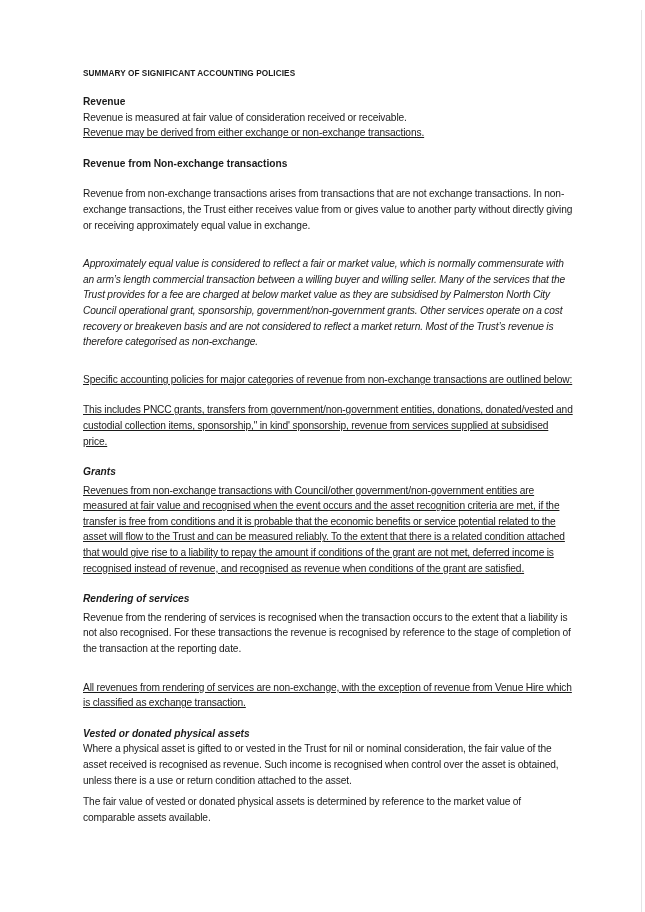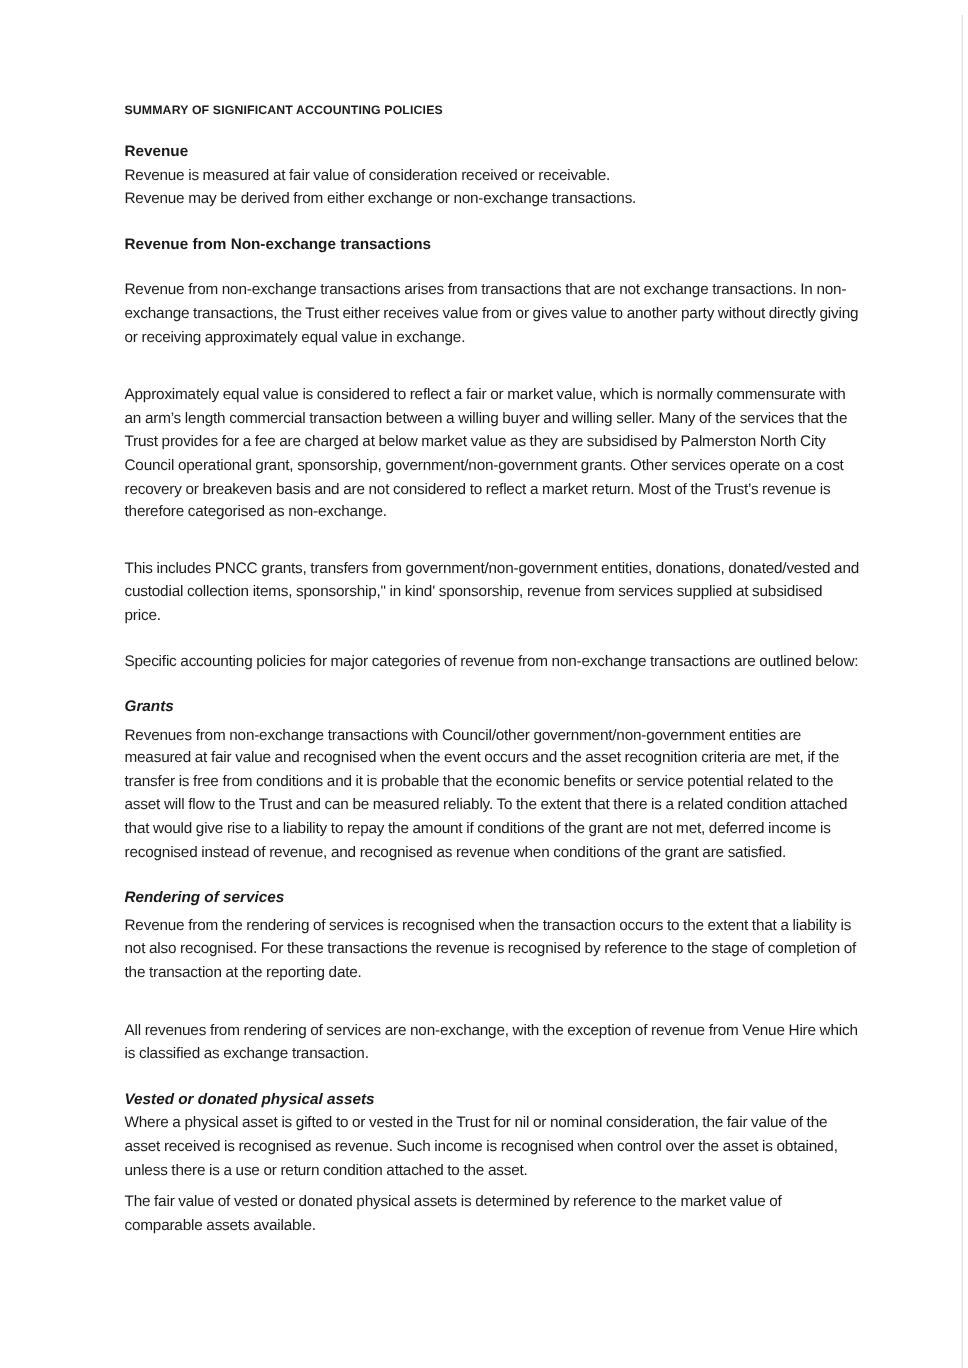--- a/index.html
+++ b/index.html
@@ -50,22 +50,22 @@
       margin: 0 0 3px 0;
     }
     p {
       font-size: 10.2px;
       line-height: 15.6px;
       margin: 0;
       letter-spacing: -0.12px;
       word-spacing: -0.2px;
     }
     .mb-s  { margin-bottom: 6px; }
-    .mb-m  { margin-bottom: 15px; }
-    .mb-l  { margin-bottom: 22px; }
+    .mb-m  { margin-bottom: 15px; text-decoration: underline; }
+    .mb-l  { margin-bottom: 22px; font-style: italic; }
     .mb-xl { margin-bottom: 23px; }
   </style>
 </head>
 <body>
 
 <div class="page-edge"></div>
 
 <div class="content">
 
   <h1 class="doc-title">SUMMARY OF SIGNIFICANT ACCOUNTING POLICIES</h1>
@@ -73,22 +73,22 @@
   <div>
     <h2 class="section-heading">Revenue</h2>
     <p>Revenue is measured at fair value of consideration received or receivable.</p>
     <p class="mb-m">Revenue may be derived from either exchange or non-exchange transactions.</p>
   </div>
 
   <div>
     <h2 class="section-heading" style="margin-bottom:15px">Revenue from Non-exchange transactions</h2>
     <p class="mb-xl">Revenue from non-exchange transactions arises from transactions that are not exchange transactions. In non-exchange transactions, the Trust either receives value from or gives value to another party without directly giving or receiving approximately equal value in exchange.</p>
     <p class="mb-l">Approximately equal value is considered to reflect a fair or market value, which is normally commensurate with an arm’s length commercial transaction between a willing buyer and willing seller. Many of the services that the Trust provides for a fee are charged at below market value as they are subsidised by Palmerston North City Council operational grant, sponsorship, government/non-government grants. Other services operate on a cost recovery or breakeven basis and are not considered to reflect a market return. Most of the Trust’s revenue is therefore categorised as non-exchange.</p>
+    <p class="mb-m">Specific accounting policies for major categories of revenue from non-exchange transactions are outlined below:</p>
     <p class="mb-m">This includes PNCC grants, transfers from government/non-government entities, donations, donated/vested and custodial collection items, sponsorship," in kind' sponsorship, revenue from services supplied at subsidised price.</p>
-    <p class="mb-m">Specific accounting policies for major categories of revenue from non-exchange transactions are outlined below:</p>
   </div>
 
   <div>
     <h3 class="sub-heading">Grants</h3>
     <p class="mb-m">Revenues from non-exchange transactions with Council/other government/non-government entities are measured at fair value and recognised when the event occurs and the asset recognition criteria are met, if the transfer is free from conditions and it is probable that the economic benefits or service potential related to the asset will flow to the Trust and can be measured reliably.  To the extent that there is a related condition attached that would give rise to a liability to repay the amount if conditions of the grant are not met, deferred income is recognised instead of revenue, and recognised as revenue when conditions of the grant are satisfied.</p>
   </div>
 
   <div>
     <h3 class="sub-heading">Rendering of services</h3>
     <p class="mb-xl">Revenue from the rendering of services is recognised when the transaction occurs to the extent that a liability is not also recognised. For these transactions the revenue is recognised by reference to the stage of completion of the transaction at the reporting date.</p>

